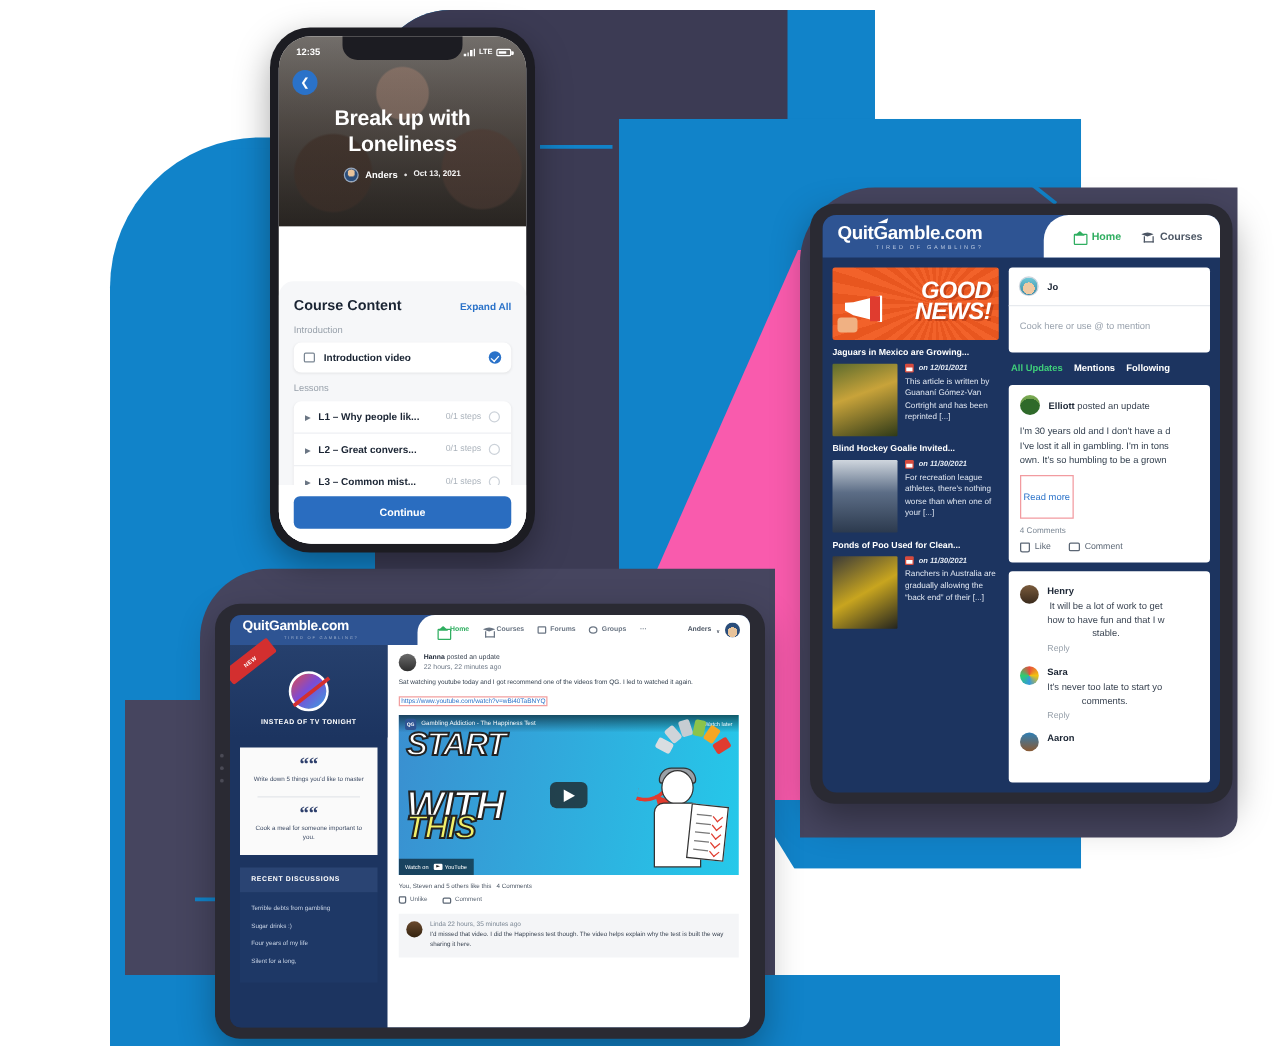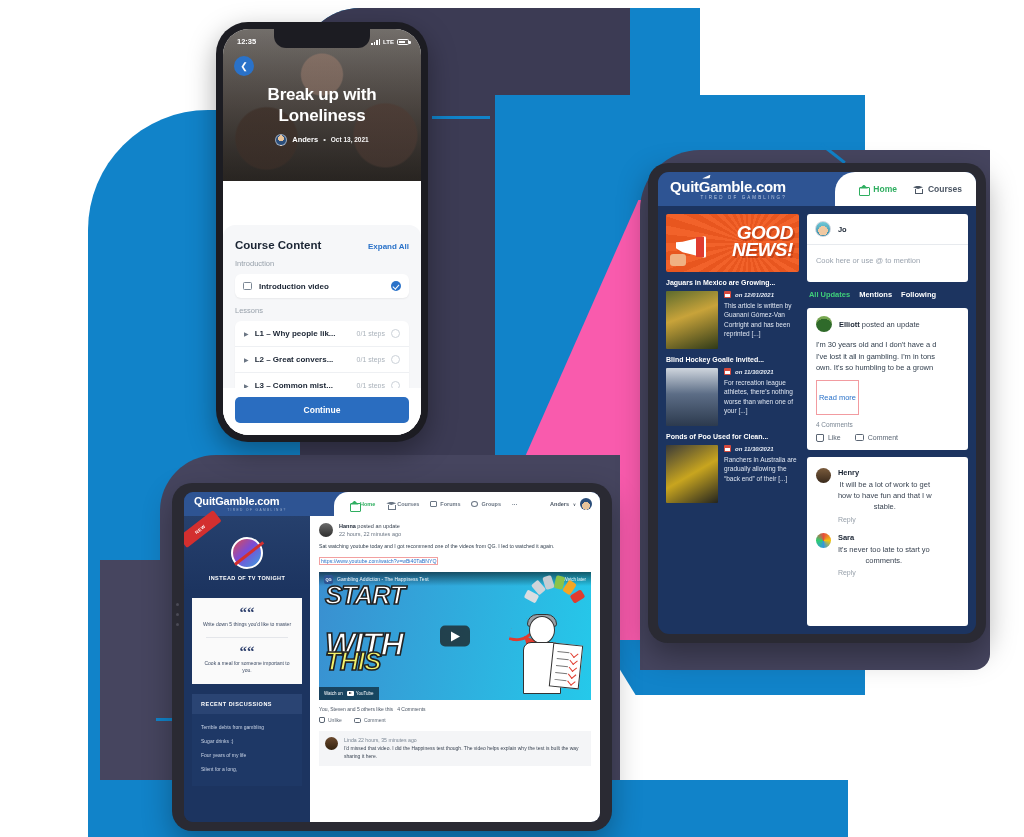--- a/index.html
+++ b/index.html
@@ -575,20 +575,26 @@
             </div>
             <div class="cmt">
               <span class="cmt-av av-sara"></span>
               <div>
                 <div class="cmt-name">Sara</div>
                 <div class="cmt-text">It's never too late to start yo</div>
                 <div class="cmt-text" style="margin-top:0">comments.</div>
                 <div class="cmt-reply">Reply</div>
               </div>
             </div>
+            <div class="cmt">
+              <span class="cmt-av av-aaron"></span>
+              <div>
+                <div class="cmt-name">Aaron</div>
+              </div>
+            </div>
           </div>
         </div>
       </div>
     </div>
   </div>
 
   <div id="tab-b">
     <div class="tb-dots">
         <i></i>
         <i></i>

